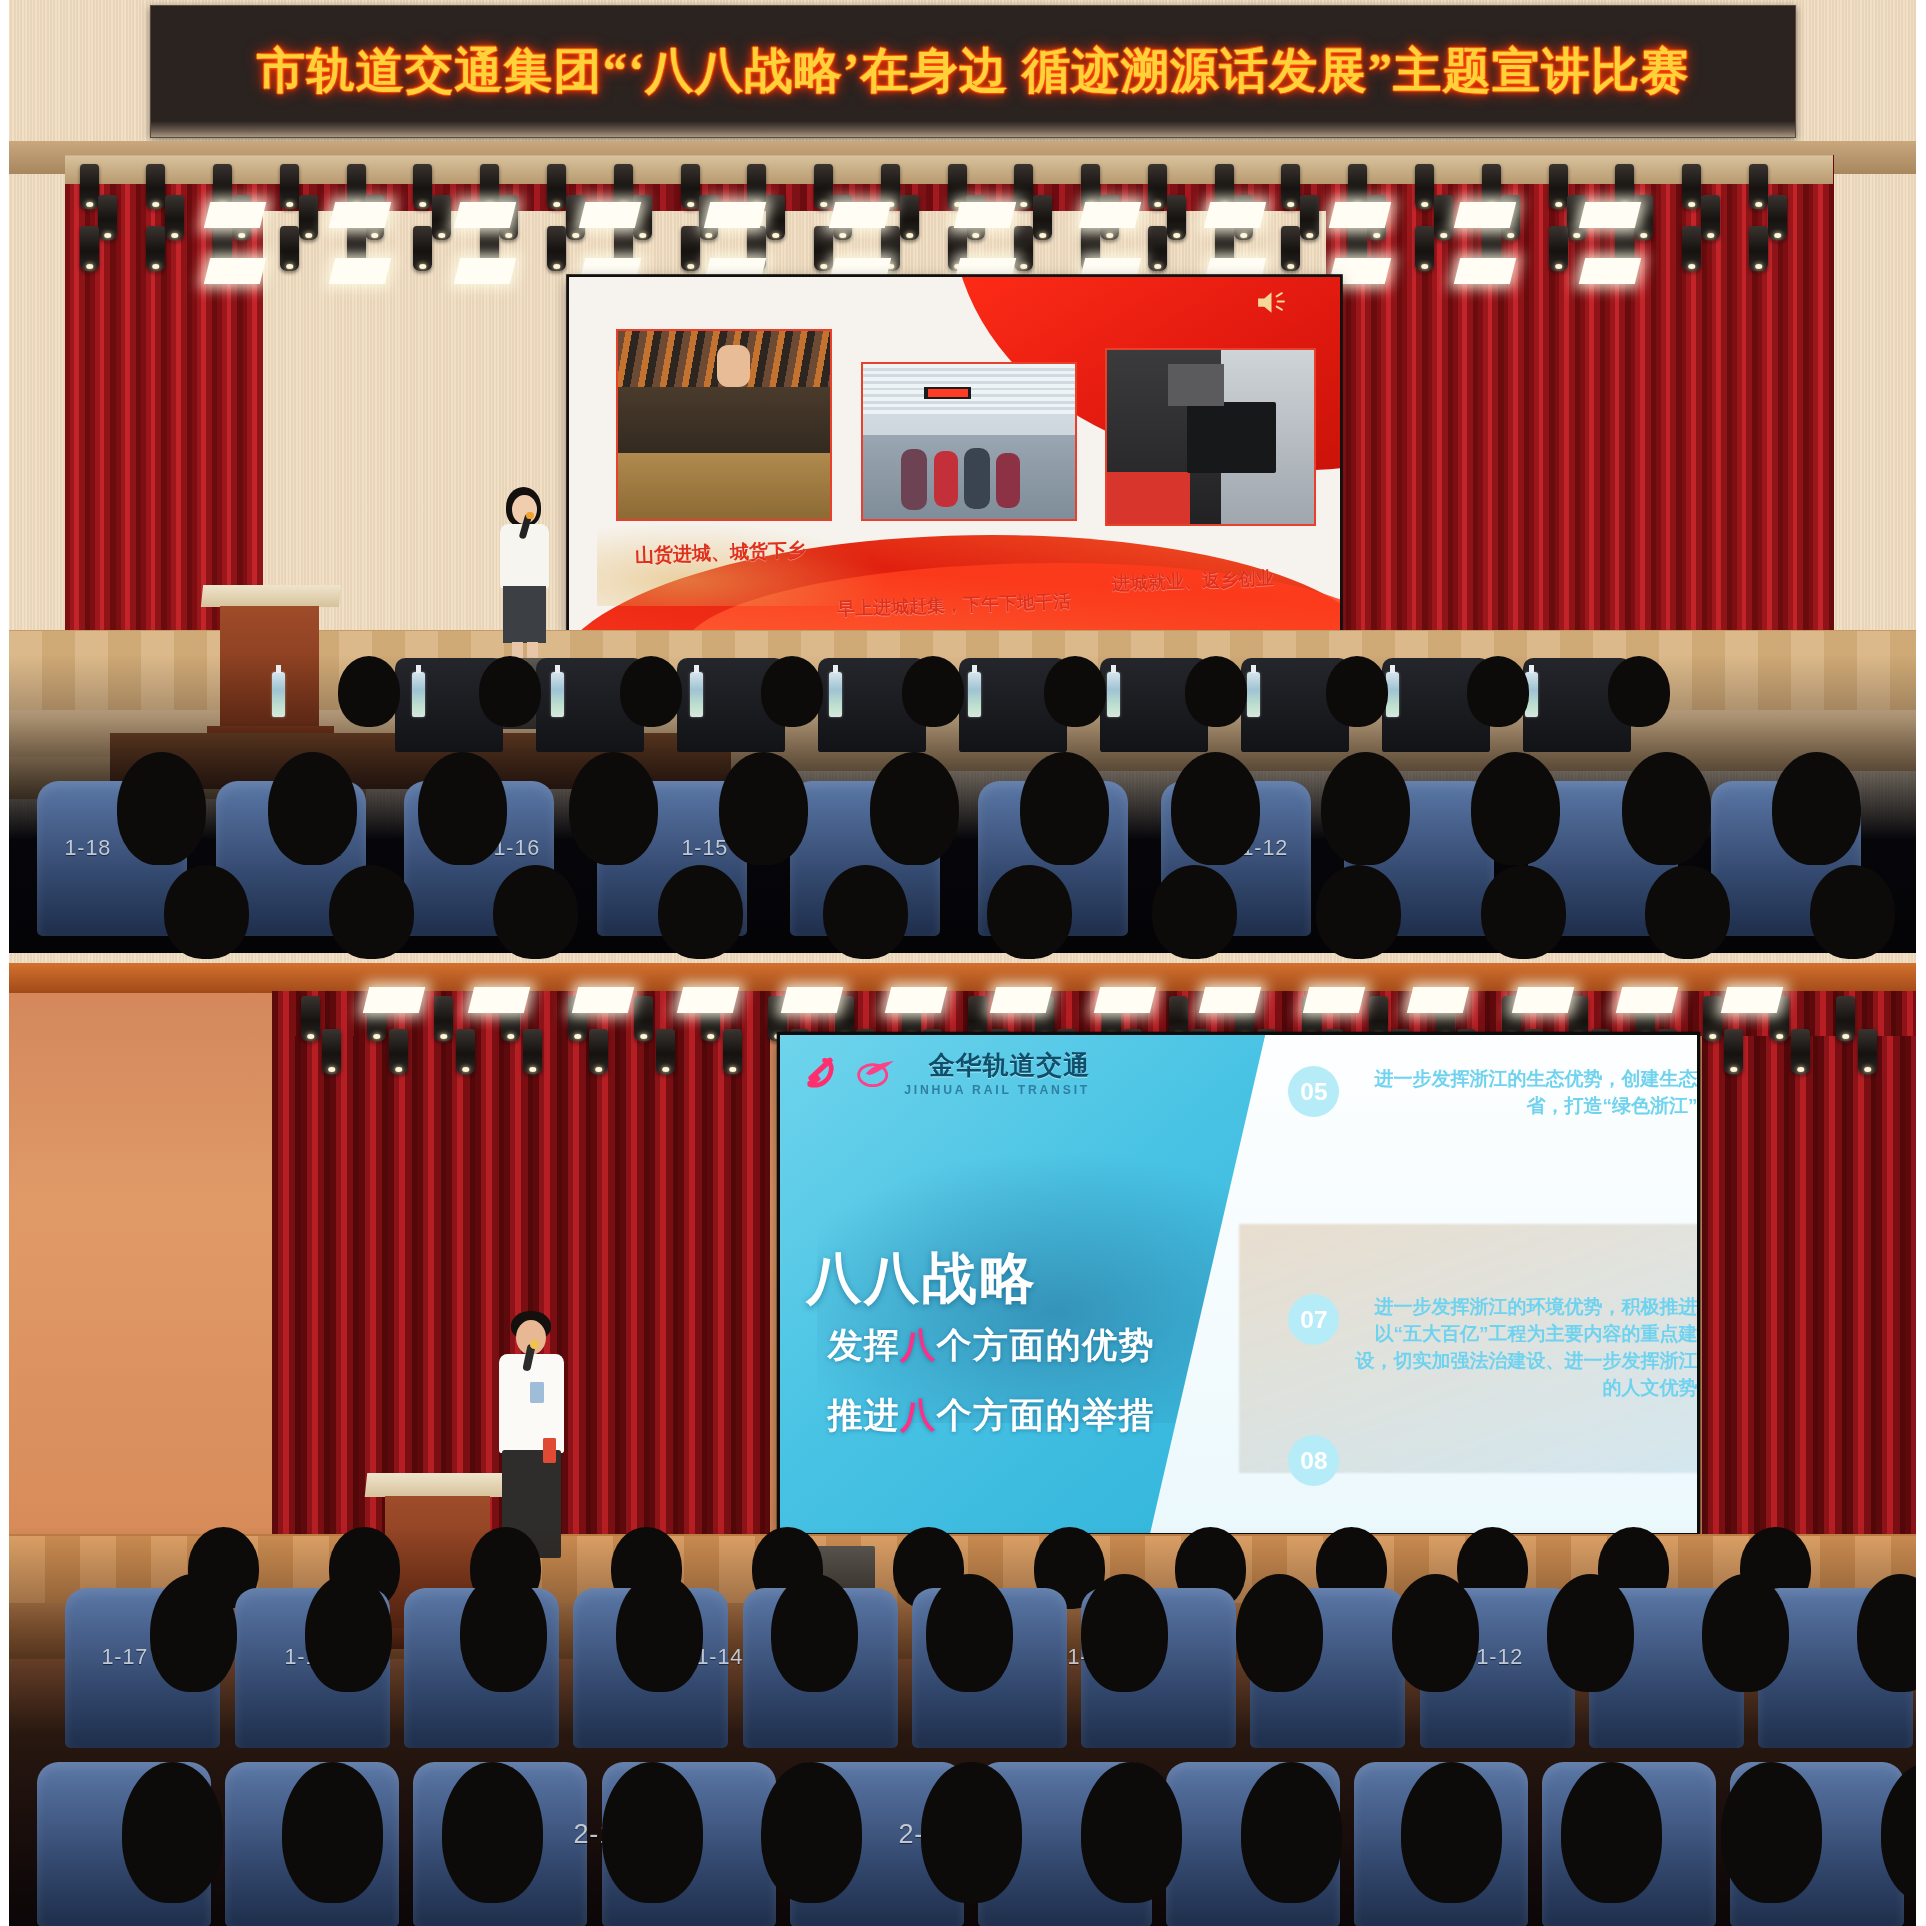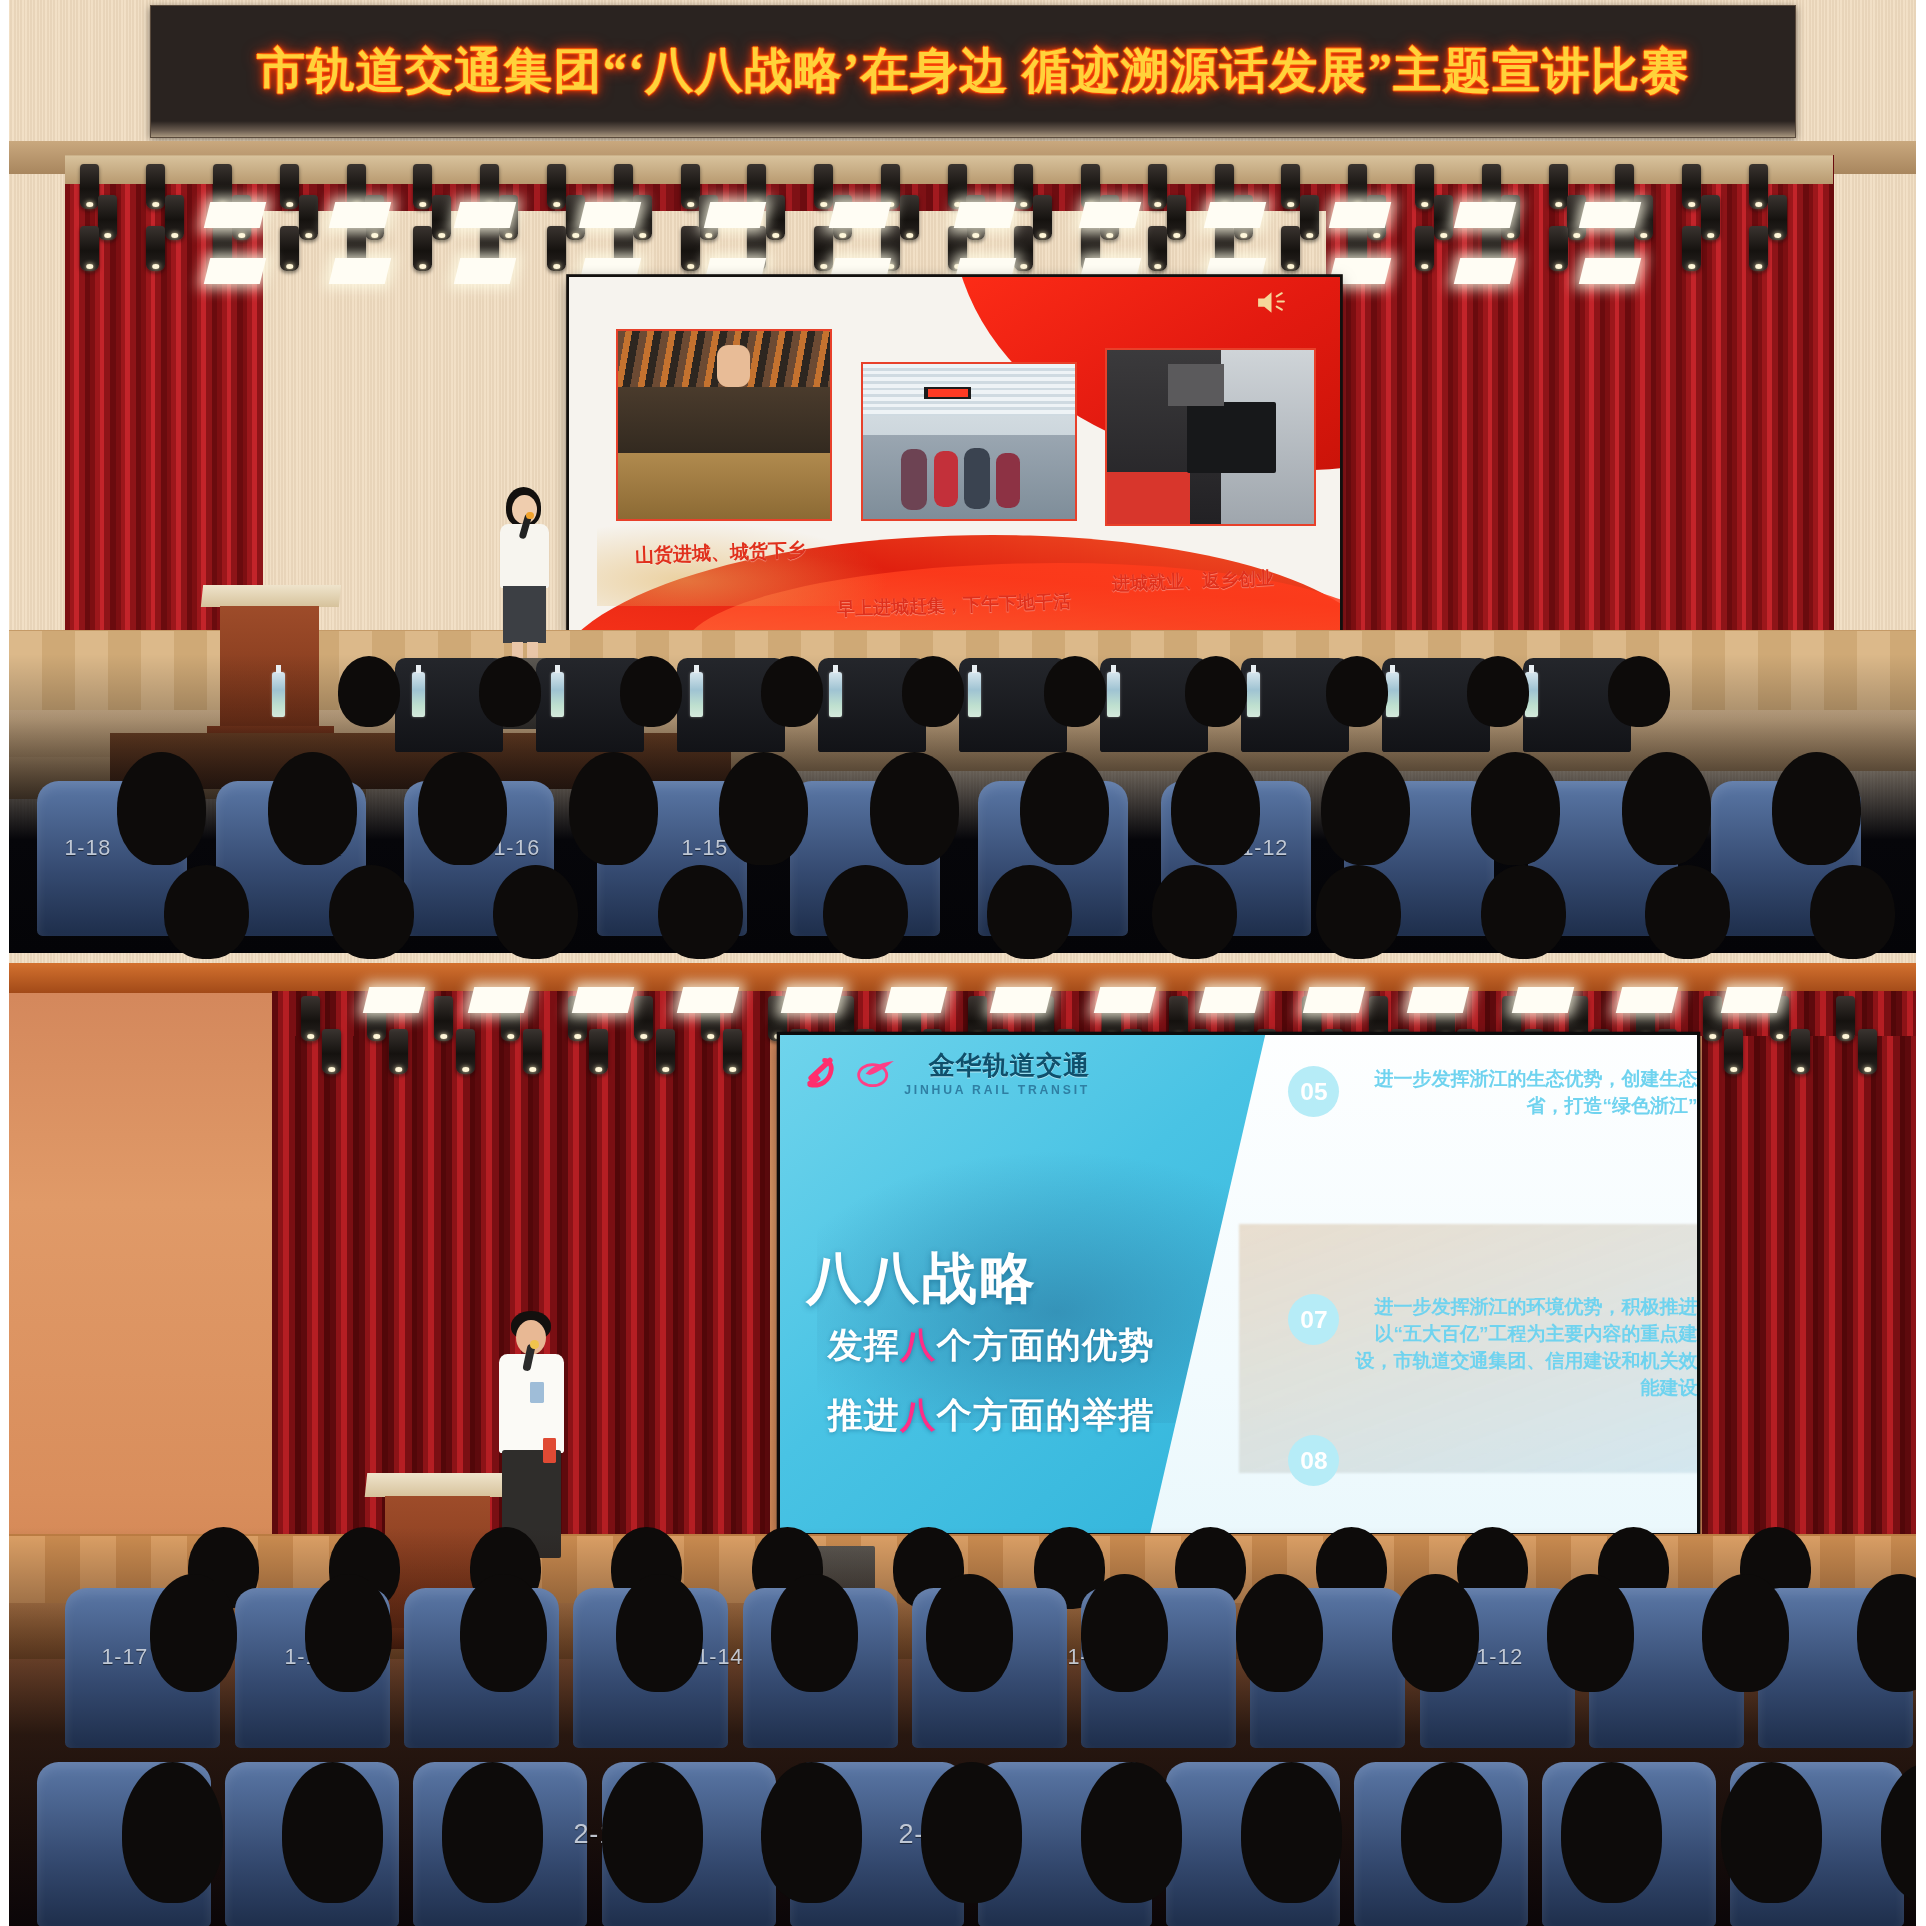--- a/index.html
+++ b/index.html
@@ -533,21 +533,21 @@
       <div class="b-sub" style="top:287px;">
         <span>发挥</span><span class="hl">八</span><span>个方面的优势</span>
       </div>
 
       <div class="b-item" style="left:508px;top:31px;">
         <div class="b-num">05</div>
         <div class="b-txt">进一步发挥浙江的生态优势，创建生态省，打造“绿色浙江”</div>
       </div>
       <div class="b-item" style="left:508px;top:259px;">
         <div class="b-num">07</div>
-        <div class="b-txt">进一步发挥浙江的环境优势，积极推进以“五大百亿”工程为主要内容的重点建设，市轨道交通集团、信用建设和机关效能建设</div>
+        <div class="b-txt">进一步发挥浙江的环境优势，积极推进以“五大百亿”工程为主要内容的重点建设，切实加强法治建设、进一步发挥浙江的人文优势</div>
       </div>
       <div class="b-item" style="left:508px;top:400px;">
         <div class="b-num">08</div>
       </div>
     </div>
 
     <div style="position:absolute;left:0;top:571px;width:100%;height:85px;
       background:repeating-linear-gradient(90deg,#e1a468 0 36px,#cf8f52 36px 71px);border-top:2.4px solid #c07f44;"></div>
     <div style="position:absolute;left:0;top:640px;width:100%;height:56px;
       background:linear-gradient(180deg,#c98b55,#a86a38);"></div>

